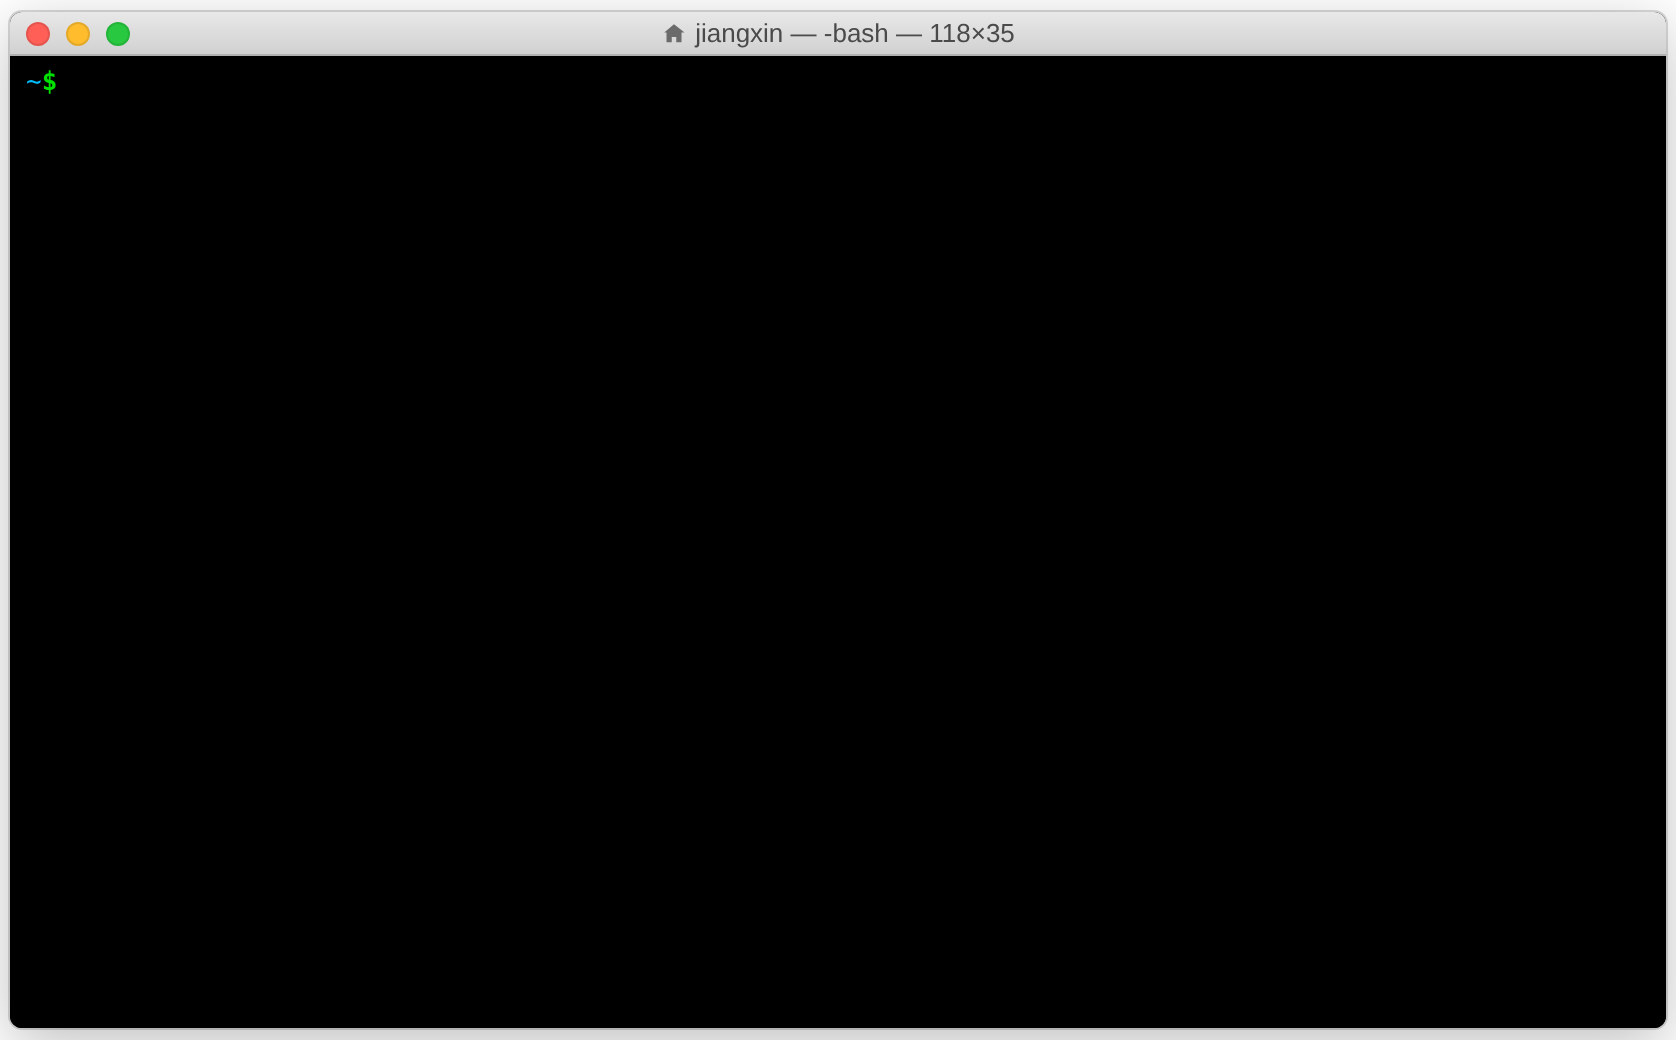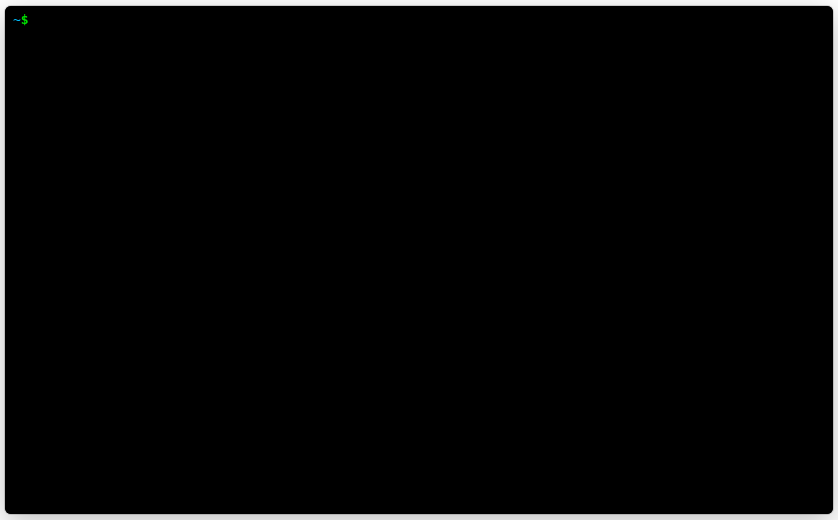--- a/index.html
+++ b/index.html
@@ -103,20 +103,35 @@
       font-weight: bold;
     }
     .cursor-space {
       margin-left: 4px;
     }
   </style>
 </head>
 <body>
 
 <div class="window">
+  <div class="titlebar">
+    <div class="traffic-lights">
+      <div class="traffic-light close"></div>
+      <div class="traffic-light minimize"></div>
+      <div class="traffic-light zoom"></div>
+    </div>
+    <div class="title-container">
+      <span class="home-icon">
+        <svg viewBox="0 0 16 16">
+            <path d="M8 1.5L1.5 7h1.5v6.5h3.5V10h3v3.5h3.5V7H15L8 1.5z"></path>
+          </svg>
+      </span>
+      <span>jiangxin — -bash — 118×35</span>
+    </div>
+  </div>
   <div class="terminal-body">
     <div class="prompt-line">
       <span class="prompt-tilde">~</span>
         <span class="prompt-dollar">$</span>
         <span class="cursor-space"></span>
     </div>
   </div>
 </div>
 
 </body></html>

